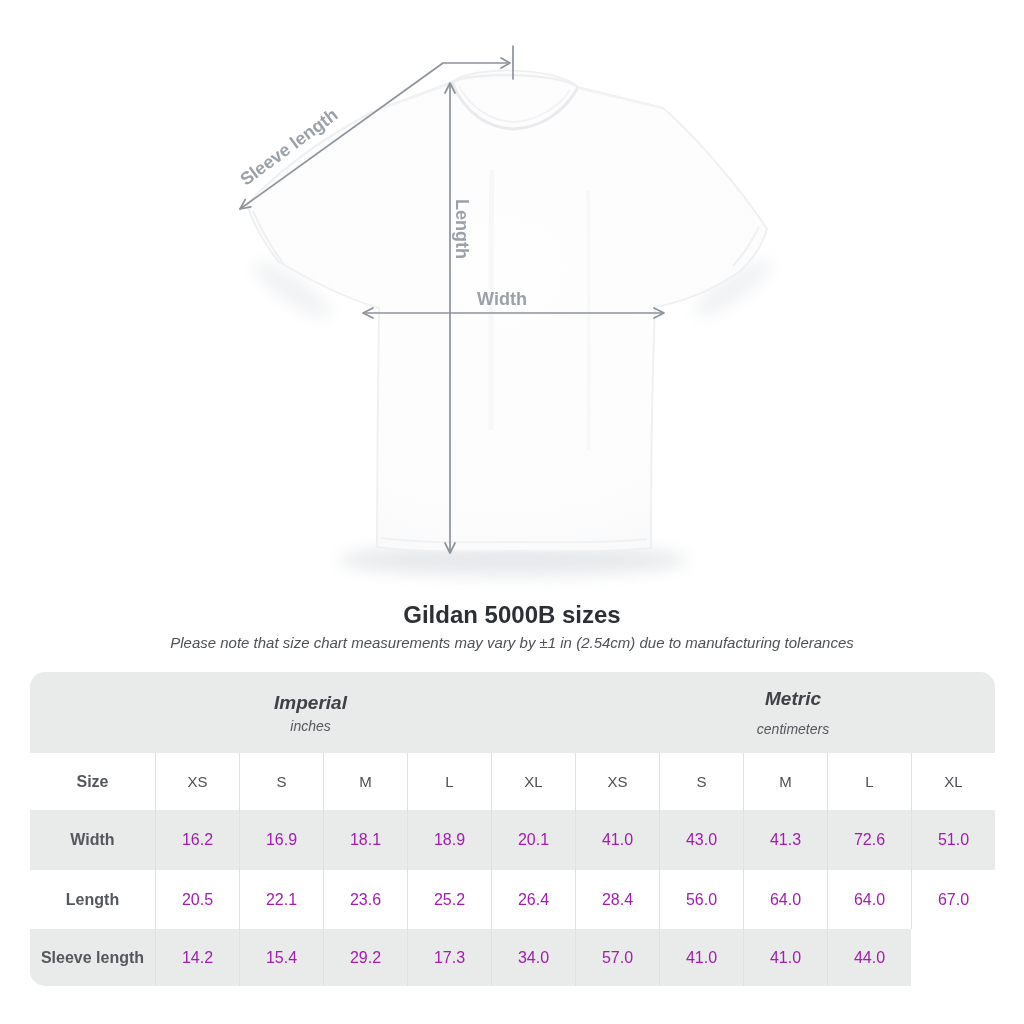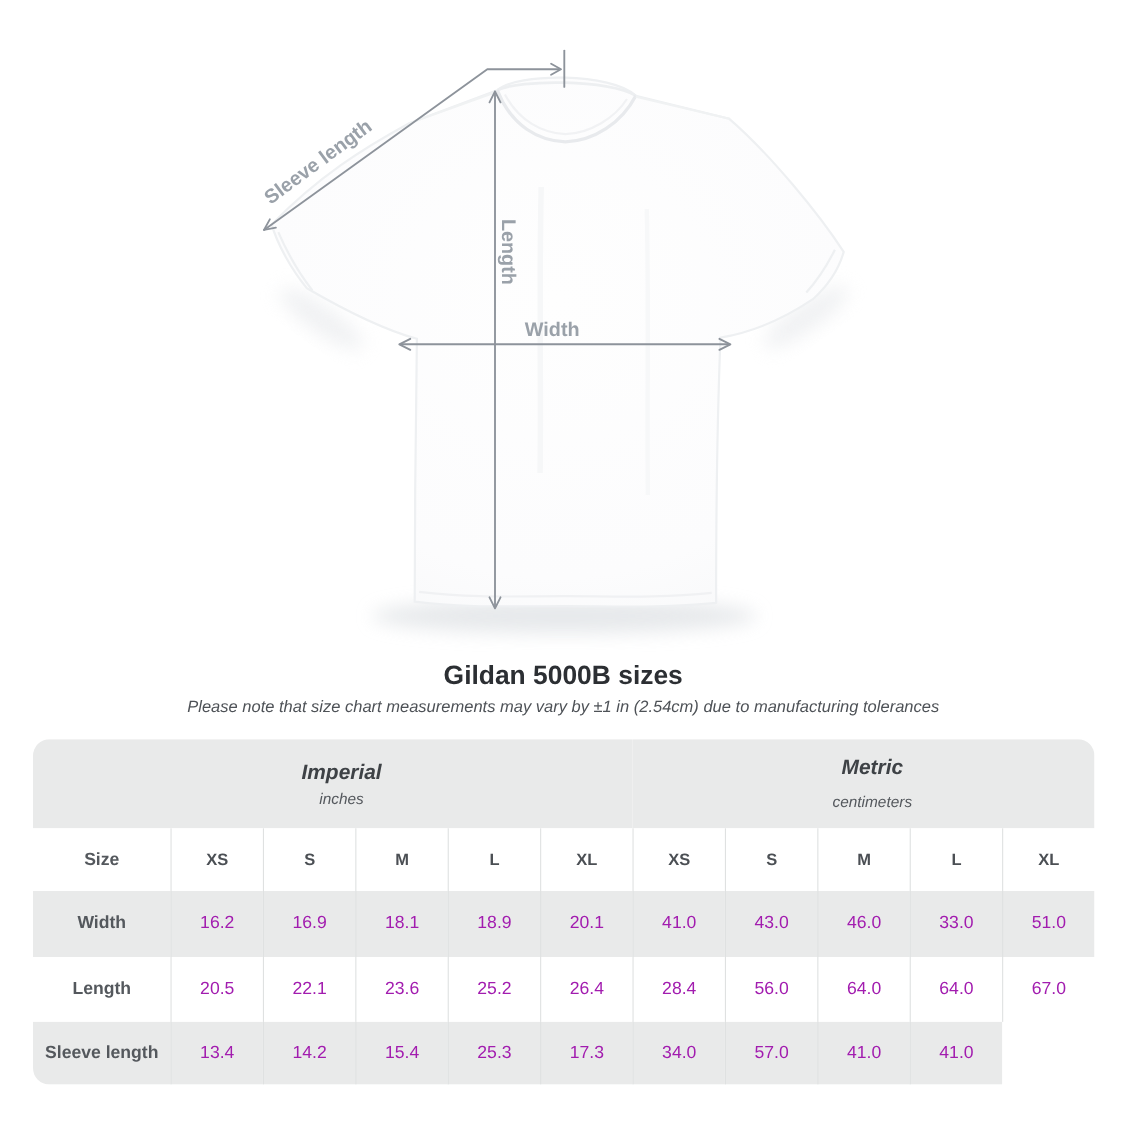--- a/index.html
+++ b/index.html
@@ -51,21 +51,21 @@
   .hd-sub   { font-size:14px; font-style:italic; color:#54585d; }
 
   .cell {
     display:flex; align-items:center; justify-content:center;
     border-left:1px solid #dfe1e1;
     background:#ffffff;
   }
   .cell.first { border-left:none; }
   .cell.rg { background:#e9eaea; }
   .c-label { font-size:16px; font-weight:bold; color:#54585d; }
-  .c-size  { font-size:15px; font-weight:bold; color:#4b4f54; }
+  .c-size  { font-size:15px; font-weight:normal; color:#4b4f54; }
   .c-val   { font-size:16px; color:#a21caf; }
 </style>
 </head>
 <body>
 
 <div class="stage">
 
   <svg id="shirt-figure" width="1024" height="600" viewBox="0 0 1024 600">
     <defs>
       <radialGradient id="shirtFill" cx="0.5" cy="0.42" r="0.75">
@@ -165,41 +165,41 @@
     <div class="cell c-size">XL</div>
 
     <div class="cell first rg c-label">Width</div>
     <div class="cell rg c-val">16.2</div>
     <div class="cell rg c-val">16.9</div>
     <div class="cell rg c-val">18.1</div>
     <div class="cell rg c-val">18.9</div>
     <div class="cell rg c-val">20.1</div>
     <div class="cell rg c-val">41.0</div>
     <div class="cell rg c-val">43.0</div>
-    <div class="cell rg c-val">46.0</div>
-    <div class="cell rg c-val">33.0</div>
+    <div class="cell rg c-val">41.3</div>
+    <div class="cell rg c-val">72.6</div>
     <div class="cell rg c-val">51.0</div>
 
     <div class="cell first c-label">Length</div>
     <div class="cell c-val">20.5</div>
     <div class="cell c-val">22.1</div>
     <div class="cell c-val">23.6</div>
     <div class="cell c-val">25.2</div>
     <div class="cell c-val">26.4</div>
     <div class="cell c-val">28.4</div>
     <div class="cell c-val">56.0</div>
     <div class="cell c-val">64.0</div>
     <div class="cell c-val">64.0</div>
     <div class="cell c-val">67.0</div>
 
     <div class="cell first rg c-label">Sleeve length</div>
-    <div class="cell rg c-val">13.4</div>
     <div class="cell rg c-val">14.2</div>
     <div class="cell rg c-val">15.4</div>
-    <div class="cell rg c-val">25.3</div>
+    <div class="cell rg c-val">29.2</div>
     <div class="cell rg c-val">17.3</div>
     <div class="cell rg c-val">34.0</div>
     <div class="cell rg c-val">57.0</div>
     <div class="cell rg c-val">41.0</div>
     <div class="cell rg c-val">41.0</div>
+    <div class="cell rg c-val">44.0</div>
   </div>
 
 </div>
 
 </body></html>

